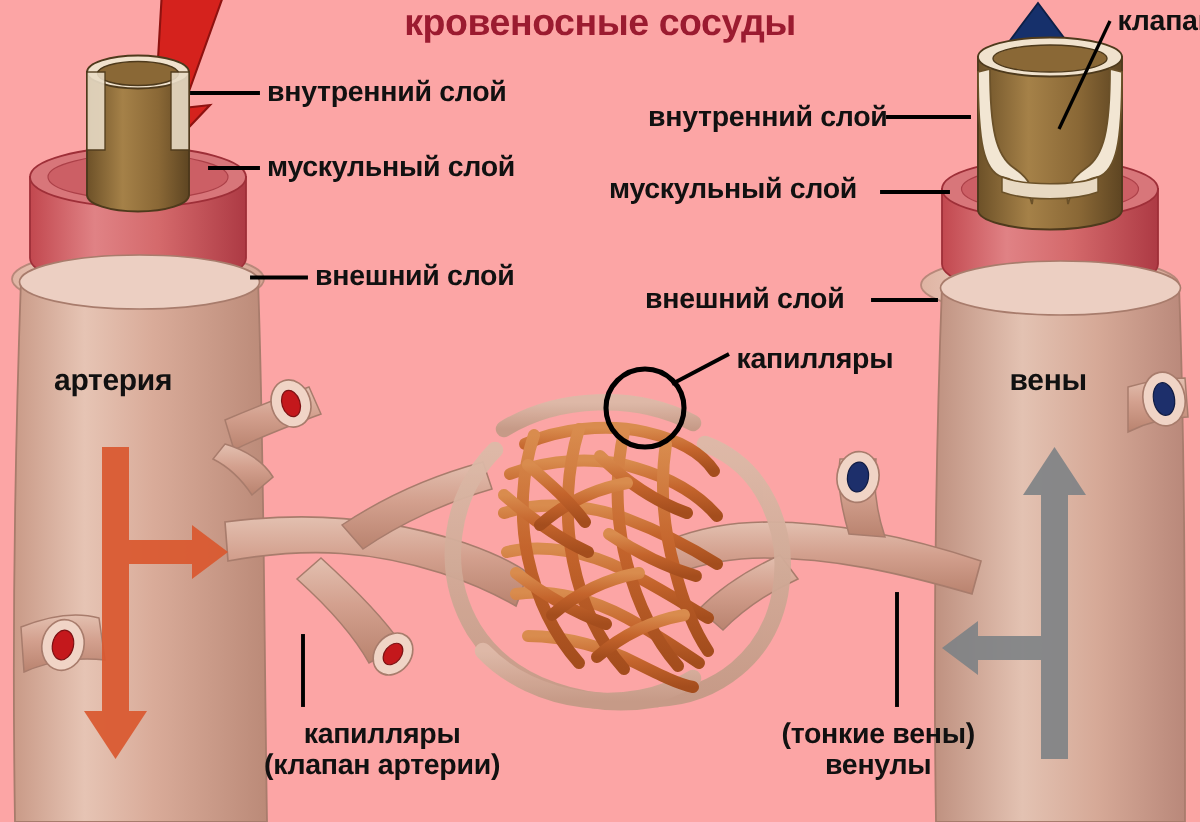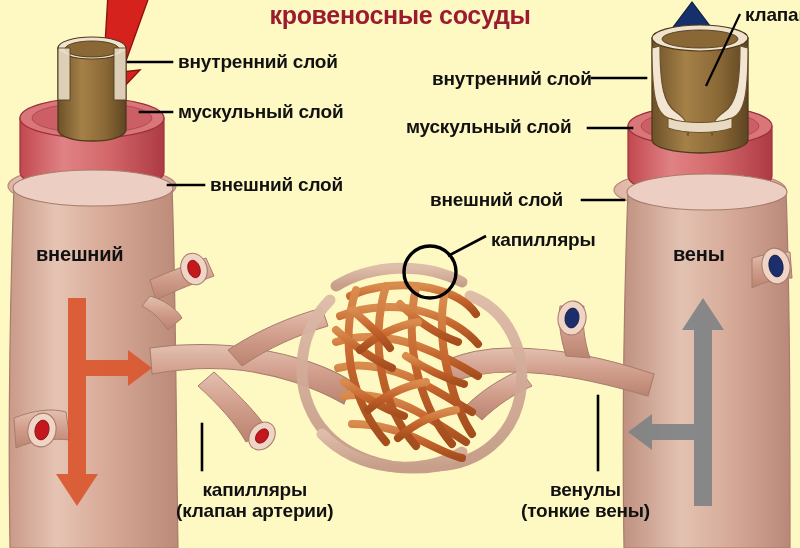--- a/index.html
+++ b/index.html
@@ -1,18 +1,18 @@
 <!DOCTYPE html>
 <html><head>
 <meta charset="utf-8">
 <style>
   html,body{margin:0;padding:0;background:#fff;}
   body{width:800px;height:548px;overflow:hidden;
        font-family:"Liberation Sans","DejaVu Sans",sans-serif;}
-  #stage{position:relative;width:800px;height:548px;background:#fef9c3;}
+  #stage{position:relative;width:800px;height:548px;background:#fca5a5;}
   svg#art{position:absolute;left:0;top:0;width:800px;height:548px;}
   .lbl{position:absolute;font-weight:bold;color:#111;white-space:nowrap;
        letter-spacing:-0.2px;line-height:1.12;}
   .lbl-l{text-align:left;}
   .lbl-r{text-align:right;}
   .lbl-c{text-align:center;}
   #title{position:absolute;left:0;top:1px;width:800px;text-align:center;
          font-size:25px;font-weight:bold;color:#9b1b30;letter-spacing:-0.3px;}
   #lab-inner-l{left:178px;top:51px;font-size:19px;}
   #lab-musc-l{left:178px;top:101px;font-size:19px;}
@@ -226,25 +226,25 @@
   <div class="lbl lbl-l" id="lab-musc-l">мускульный слой</div>
   <div class="lbl lbl-l" id="lab-outer-l">внешний слой</div>
 
   <div class="lbl lbl-r" id="lab-inner-r">внутренний слой</div>
   <div class="lbl lbl-r" id="lab-musc-r">мускульный слой</div>
   <div class="lbl lbl-r" id="lab-outer-r">внешний слой</div>
 
   <div class="lbl lbl-l" id="lab-valve">клапан</div>
   <div class="lbl lbl-l" id="lab-cap">капилляры</div>
 
-  <div class="lbl lbl-l" id="lab-artery">внешний</div>
+  <div class="lbl lbl-l" id="lab-artery">артерия</div>
   <div class="lbl lbl-l" id="lab-vein">вены</div>
 
   <div class="lbl lbl-c" id="lab-arteriole">
     <span class="sub">капилляры</span>
     <span class="sub">(клапан артерии)</span>
   </div>
   <div class="lbl lbl-c" id="lab-venule">
+    <span class="sub">(тонкие вены)</span>
     <span class="sub">венулы</span>
-    <span class="sub">(тонкие вены)</span>
   </div>
 
 </div>
 
 </body></html>

